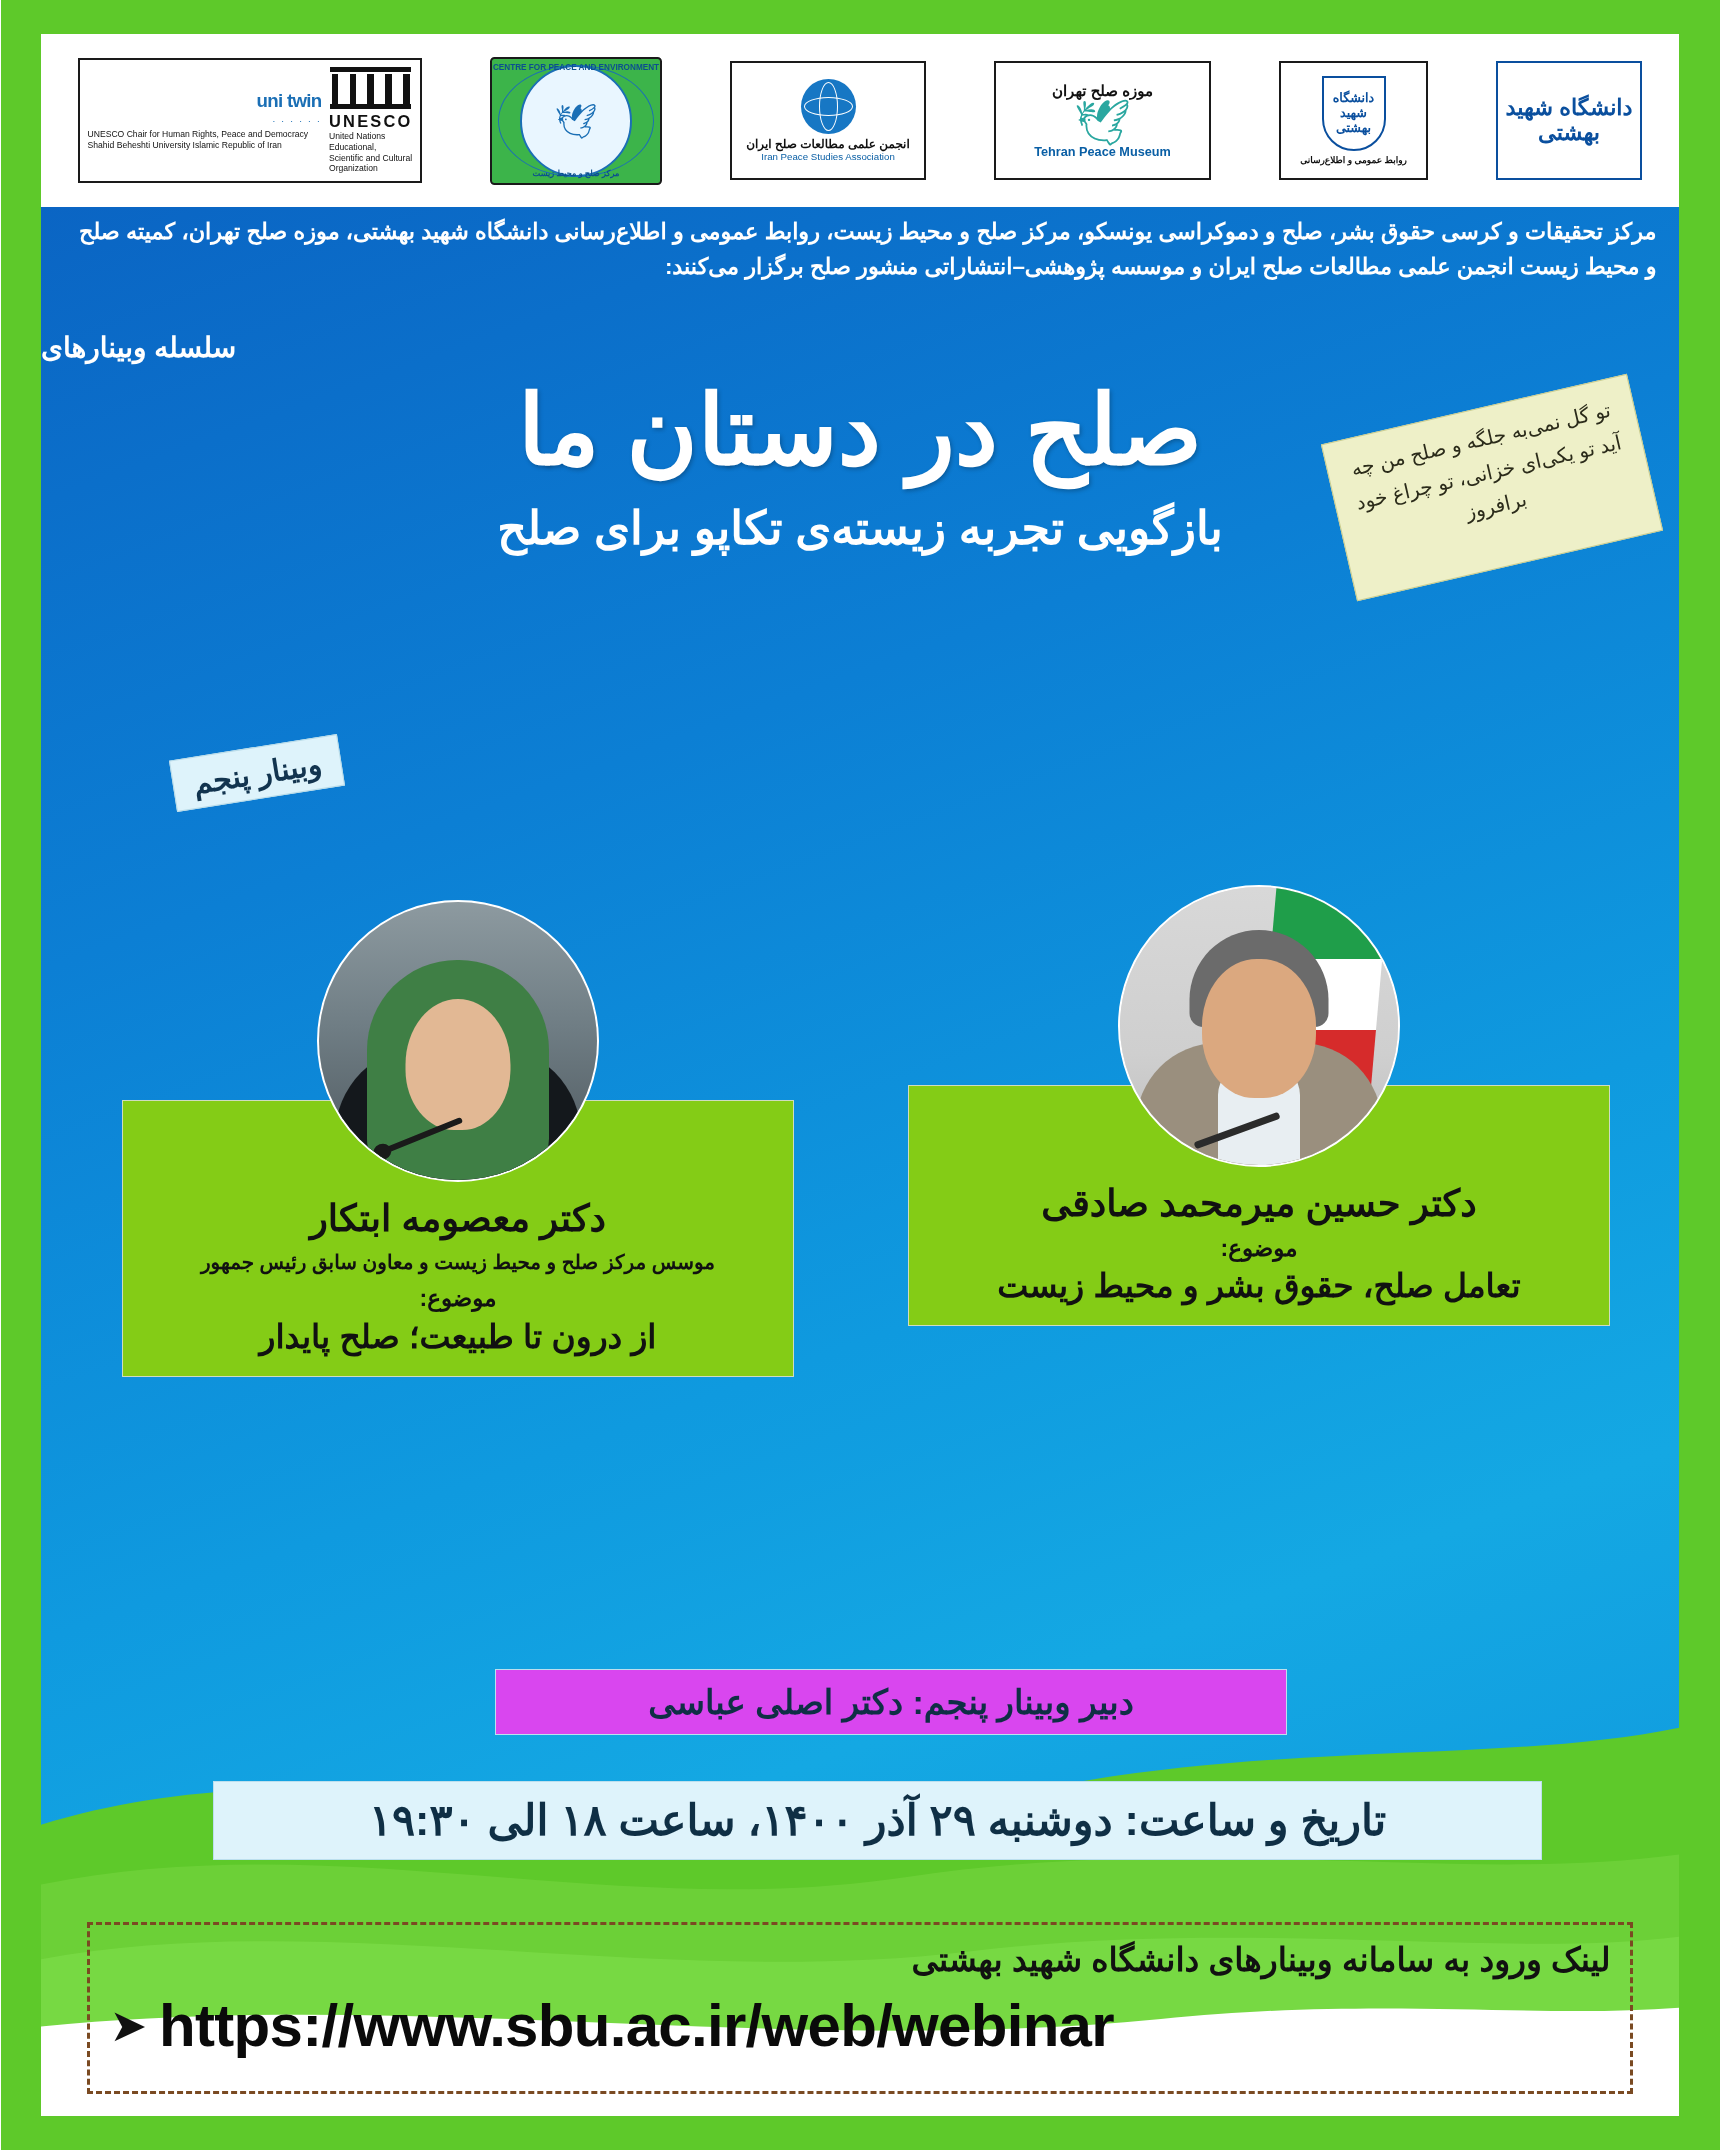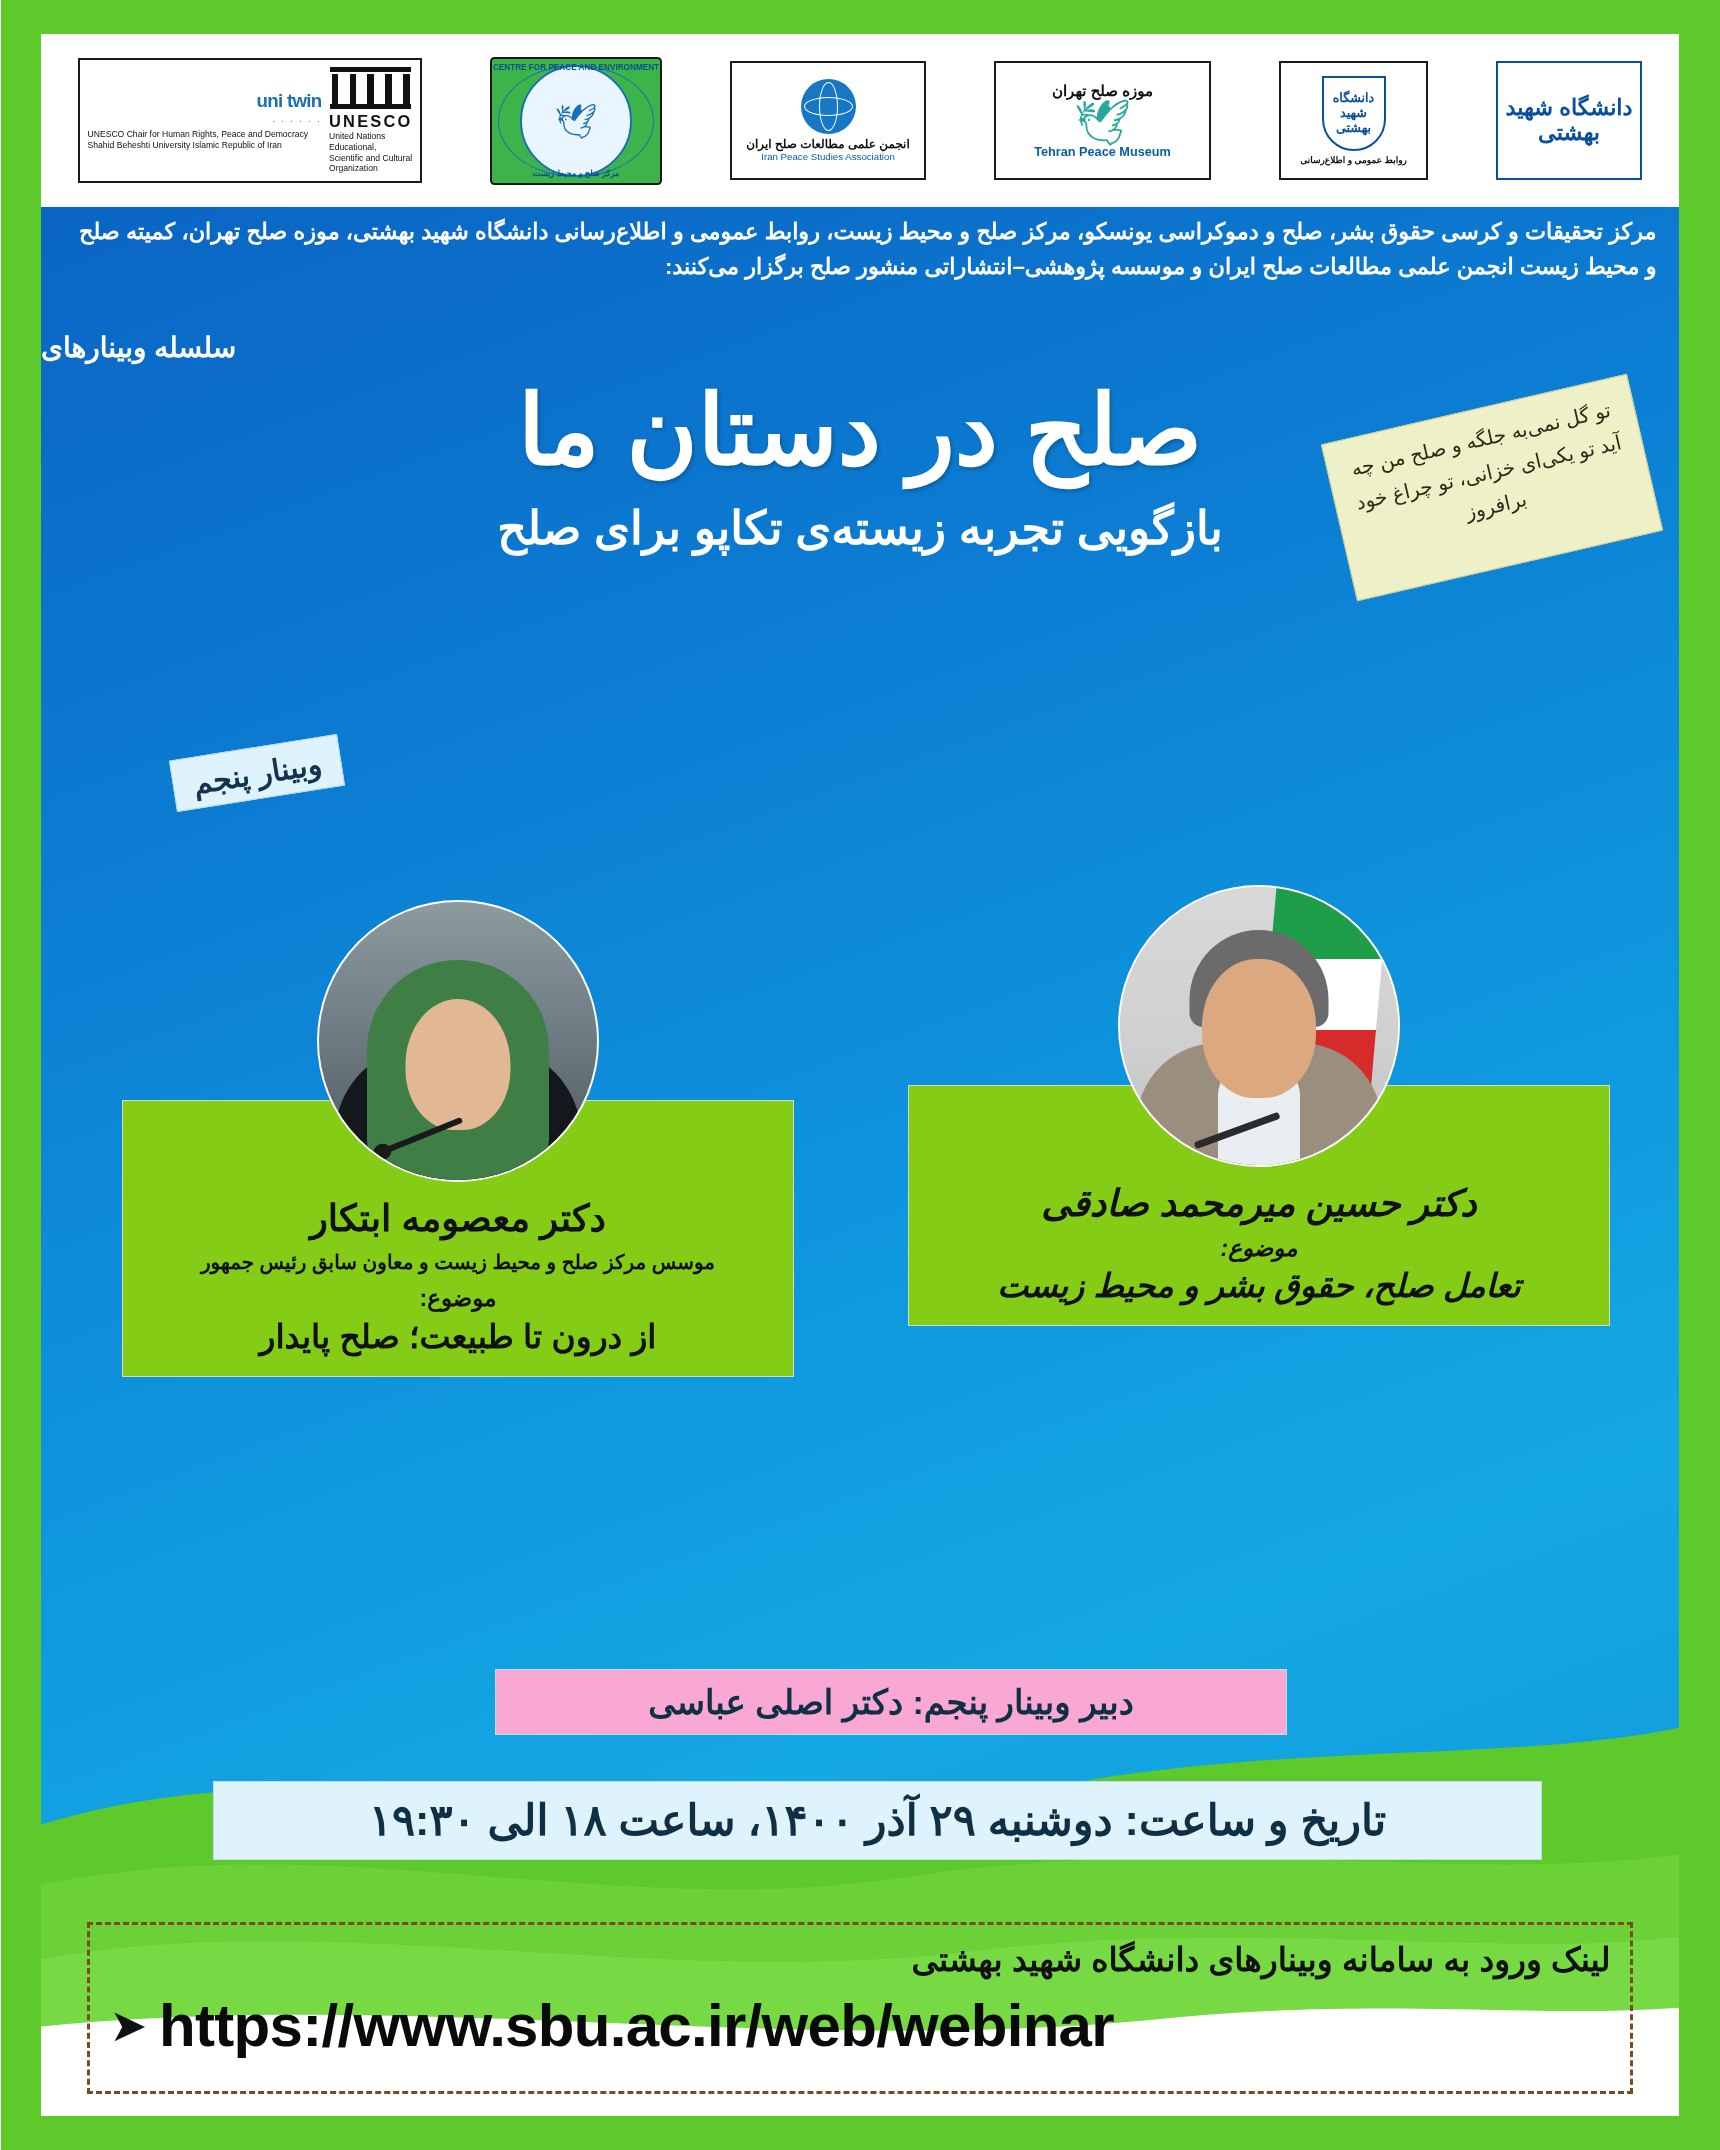--- a/index.html
+++ b/index.html
@@ -274,21 +274,21 @@
   }
   .card .role {
     font-size: 20px; font-weight: bold; line-height: 1.4; margin-top: 7.5px;
   }
   .card .topic-label {
     font-size: 23px; font-weight: bold; margin-top: 9px;
   }
   .card .topic {
     font-size: 33px; font-weight: bold; margin-top: 4.5px; line-height: 1.2;
   }
-  .sp-right { right: 69px; top: 851px; width: 702px; font-style: italic; }
+  .sp-right { right: 69px; top: 851px; width: 702px; }
   .sp-right .photo { margin-bottom: -82px; position: relative; z-index: 3; }
   .sp-right .card { padding-top: 97px; }
   .sp-left { left: 81px; top: 866px; width: 672px; }
   .sp-left .photo { margin-bottom: -82px; position: relative; z-index: 3; }
   .sp-left .card { padding-top: 97px; }
 
   
   .ph-bg { position:absolute; inset:0; }
   .f1-bg { background: linear-gradient(180deg,#8d9aa0 0%,#6f7d84 45%,#4c565c 100%); }
   .f1-scarf {
@@ -334,21 +334,21 @@
   .f2-mic {
     position:absolute; left: 72px; bottom: 31px; width: 90px; height: 6.7px;
     background:#2b2b2b; transform: rotate(-20deg); border-radius: 3px;
   }
 
   
   .secretary-bar {
     position: absolute;
     top: 1635px; left: 454px;
     width: 792px;
-    background: #f9a8d4;
+    background: #d946ef;
     border: 0.7px solid #bcdfee;
     text-align: center;
     padding: 12px 7.5px;
     font-size: 34px;
     font-weight: bold;
     color: #0f2f45;
     direction: rtl;
   }
   .date-bar {
     position: absolute;

